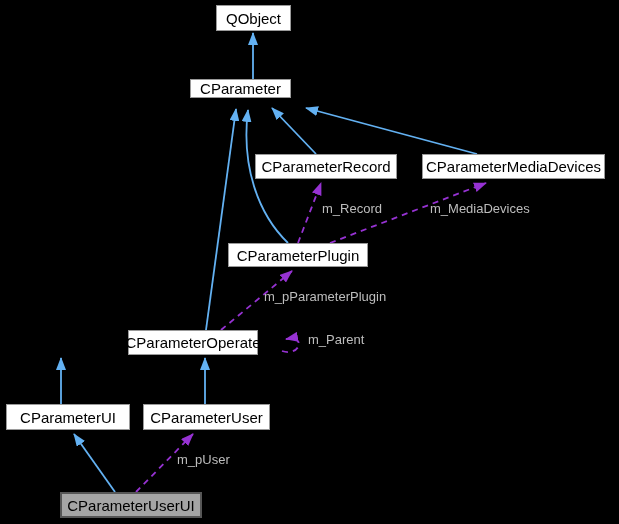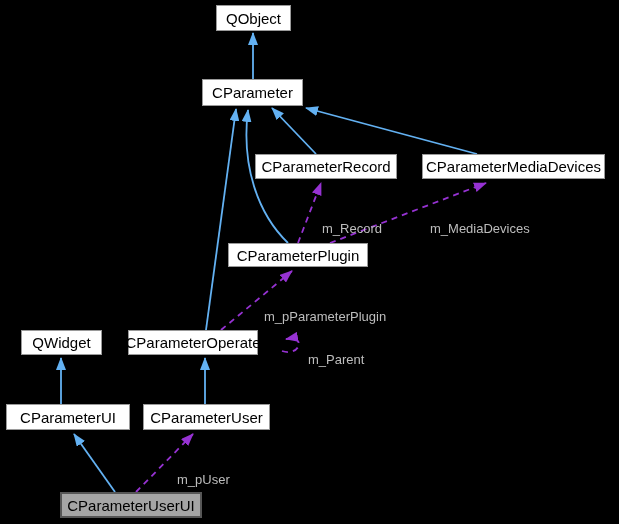--- a/index.html
+++ b/index.html
@@ -49,21 +49,20 @@
   .node.current {
     background: var(--c-current_node_fill, #a5a5a5);
     border: 2px solid var(--c-current_node_border, #565656);
     cursor: default;
   }
   .elabel {
     position: absolute;
     color: var(--c-edge_label, #bdbdbd);
     font-size: 13px;
     white-space: nowrap;
-    margin-top: 20px;
   }
 </style>
 </head>
 <body>
 
 <div class="canvas">
 
   <svg class="edges" viewBox="0 0 619 524" xmlns="http://www.w3.org/2000/svg">
     <defs>
       <marker id="arr-inh" markerUnits="userSpaceOnUse" markerWidth="13" markerHeight="10" viewBox="0 0 13 10" refX="12" refY="5" orient="auto">
@@ -85,29 +84,28 @@
 
     <path class="e-mem" d="M298,243 L321,183" marker-end="url(#arr-mem)"></path>
     <path class="e-mem" d="M330,243 L486,183" marker-end="url(#arr-mem)"></path>
     <path class="e-mem" d="M221,330 L292,271" marker-end="url(#arr-mem)"></path>
     <path class="e-mem" d="M282,351 C300,357 307,335 286,339" marker-end="url(#arr-mem)"></path>
     <path class="e-mem" d="M136,492 L193,434" marker-end="url(#arr-mem)"></path>
   </svg>
 
   <div class="node" style="left:216px; top:5px;  width:75px;  height:26px">QObject</div>
 
-  <div class="node" style="left:202px; top:79px; width:101px; height:27px">CParameter</div>
+  <div class="node" style="left:190px; top:79px; width:101px; height:19px">CParameter</div>
 
   <div class="node" style="left:422px; top:154px; width:183px; height:25px">CParameterMediaDevices</div>
 
   <div class="node" style="left:255px; top:154px; width:142px; height:25px">CParameterRecord</div>
 
   <div class="node" style="left:228px; top:243px; width:140px; height:24px">CParameterPlugin</div>
 
-  <div class="node" style="left:21px; top:330px; width:81px; height:25px">QWidget</div>
 
   <div class="node" style="left:128px; top:330px; width:130px; height:25px">CParameterOperate</div>
 
   <div class="node" style="left:6px; top:404px; width:124px; height:26px">CParameterUI</div>
 
   <div class="node" style="left:143px; top:404px; width:127px; height:26px">CParameterUser</div>
 
   <div class="node current" style="left:60px; top:492px; width:142px; height:26px">CParameterUserUI</div>
 
   <div class="elabel" style="left:322px; top:201px">m_Record</div>

